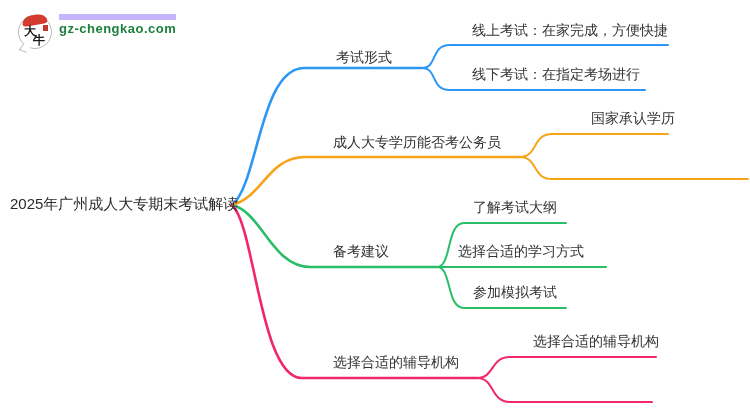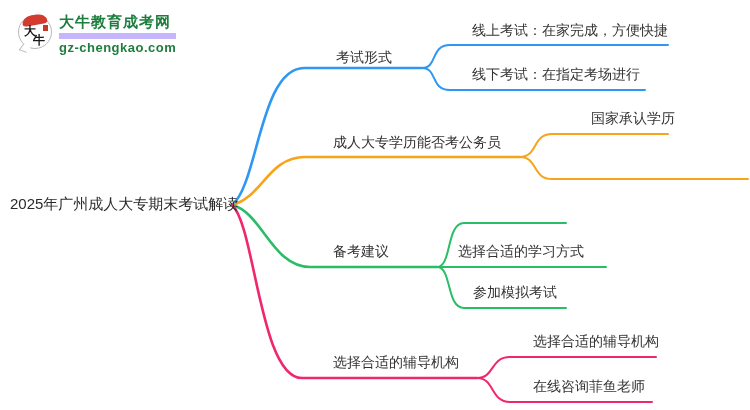--- a/index.html
+++ b/index.html
@@ -118,21 +118,20 @@
 
   <div class="logo">
     <div class="logo-icon">
       <div class="cap"></div>
       <div class="seal"></div>
       <span class="char-a">大</span>
       <span class="char-b">牛</span>
       <div class="tail"></div>
     </div>
     <div class="logo-text">
-      <span class="logo-name">大牛教育成考网</span>
       <span class="logo-url">gz-chengkao.com</span>
     </div>
   </div>
 
   <svg class="links" width="750" height="410" viewBox="0 0 750 410">
 
     <path d="M232,205 C258,185 260,68 304,68 L422,68" stroke-width="2.6" stroke="#2e97f4"></path>
     <path d="M422,68 C438,68 430,45 450,45 L668,45" stroke-width="2" stroke="#2e97f4"></path>
     <path d="M422,68 C438,68 430,90 450,90 L645,90" stroke-width="2" stroke="#2e97f4"></path>
 
@@ -153,20 +152,20 @@
   <div class="node root-node" style="left:10px; top:195px;">2025年广州成人大专期末考试解读</div>
 
   <div class="node" style="left:336px; top:48px;">考试形式</div>
   <div class="node" style="left:472px; top:21px;">线上考试：在家完成，方便快捷</div>
   <div class="node" style="left:472px; top:65px;">线下考试：在指定考场进行</div>
 
   <div class="node" style="left:333px; top:133px;">成人大专学历能否考公务员</div>
   <div class="node" style="left:575px; top:109px;margin-left:16px;">国家承认学历</div>
 
   <div class="node" style="left:333px; top:242px;">备考建议</div>
+  <div class="node" style="left:473px; top:198px;">了解考试大纲</div>
   <div class="node" style="left:458px; top:242px;">选择合适的学习方式</div>
   <div class="node" style="left:473px; top:283px;">参加模拟考试</div>
 
   <div class="node" style="left:333px; top:353px;">选择合适的辅导机构</div>
   <div class="node" style="left:533px; top:332px;">选择合适的辅导机构</div>
-  <div class="node" style="left:533px; top:377px;">在线咨询菲鱼老师</div>
 
 </div>
 
 </body></html>

